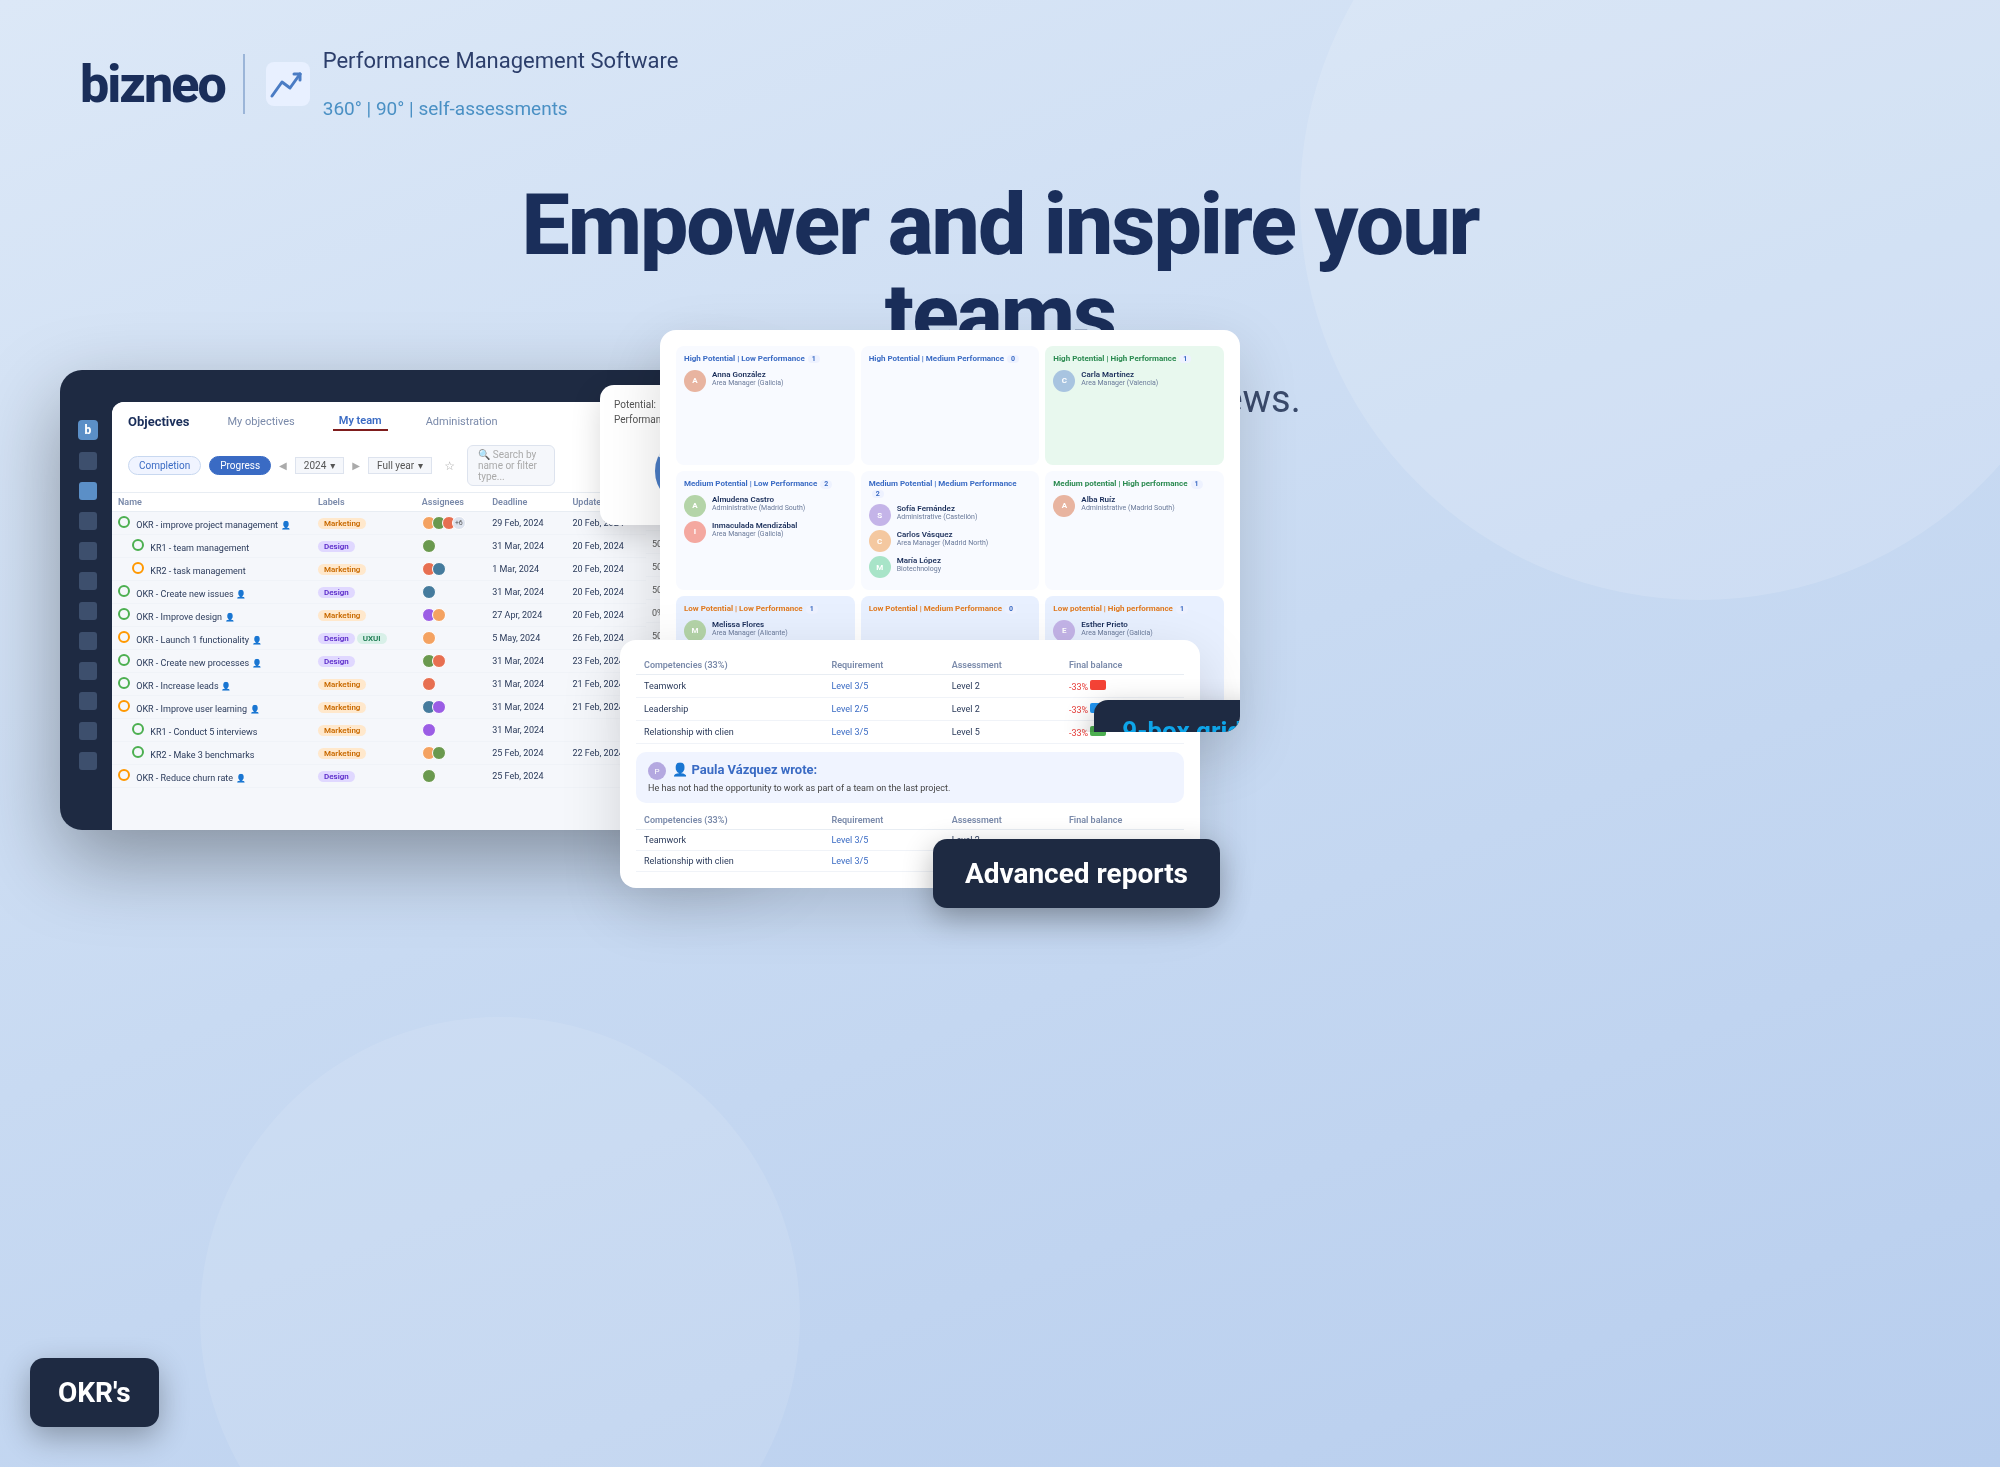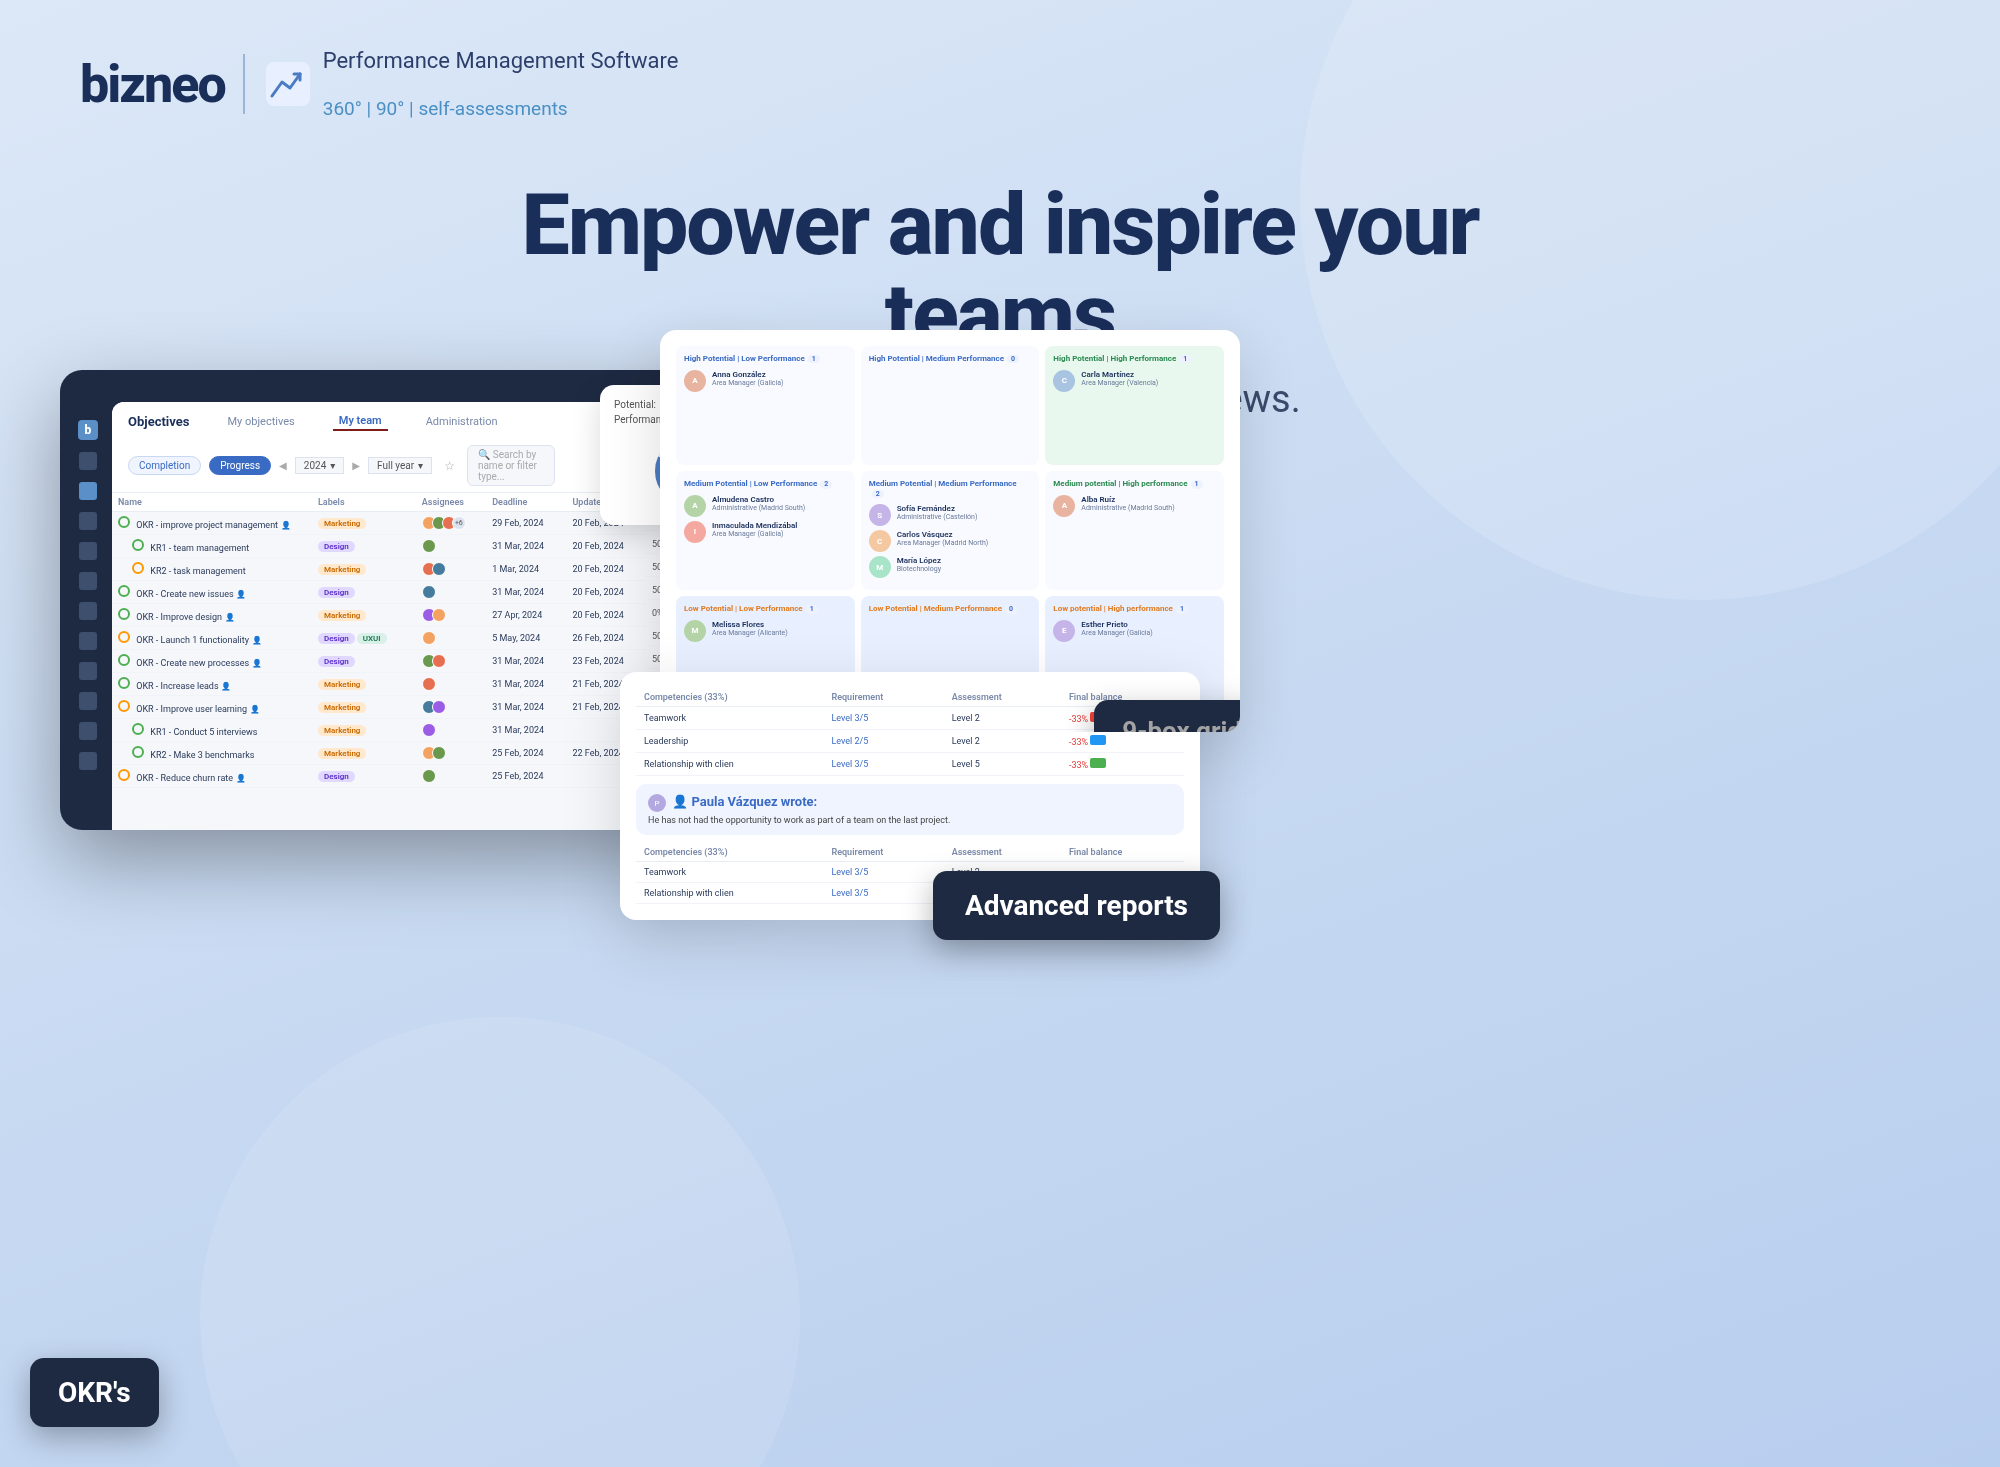--- a/index.html
+++ b/index.html
@@ -426,21 +426,21 @@
       transform: translate(-50%, -50%);
     }
     .donut-wrap {
       position: relative;
       width: 80px; height: 80px;
     }
 
     
     .reports-panel {
       position: absolute;
-      top: 672px;
+      top: 640px;
       left: 620px;
       width: 580px;
       background: white;
       border-radius: 16px;
       box-shadow: 0 20px 60px rgba(0,0,0,0.15);
       padding: 16px;
     }
     .reports-table {
       width: 100%;
       border-collapse: collapse;
@@ -933,21 +933,21 @@
         <div class="nbox-person">
           <div class="nbox-avatar av5">E</div>
           <div>
             <div class="nbox-name">Esther Prieto</div>
             <div class="nbox-role">Area Manager (Galicia)</div>
           </div>
         </div>
       </div>
     </div>
 
-  <div style="position:absolute;bottom:-30px;right:-30px;background:#1e2a42;color:#a3a3a3;padding:16px 28px;border-radius:14px;font-size:26px;font-weight:700;box-shadow:0 10px 30px rgba(0,0,0,0.3);z-index:10;">9-box grid</div>
+  <div style="position:absolute;bottom:-30px;right:-30px;background:#1e2a42;color:#0ea5e9;padding:16px 28px;border-radius:14px;font-size:26px;font-weight:700;box-shadow:0 10px 30px rgba(0,0,0,0.3);z-index:10;">9-box grid</div>
 </div>
 
 <div class="reports-panel">
   <table class="reports-table">
     <thead>
       <tr>
         <th>Competencies (33%)</th>
         <th>Requirement</th>
         <th>Assessment</th>
         <th>Final balance</th>

